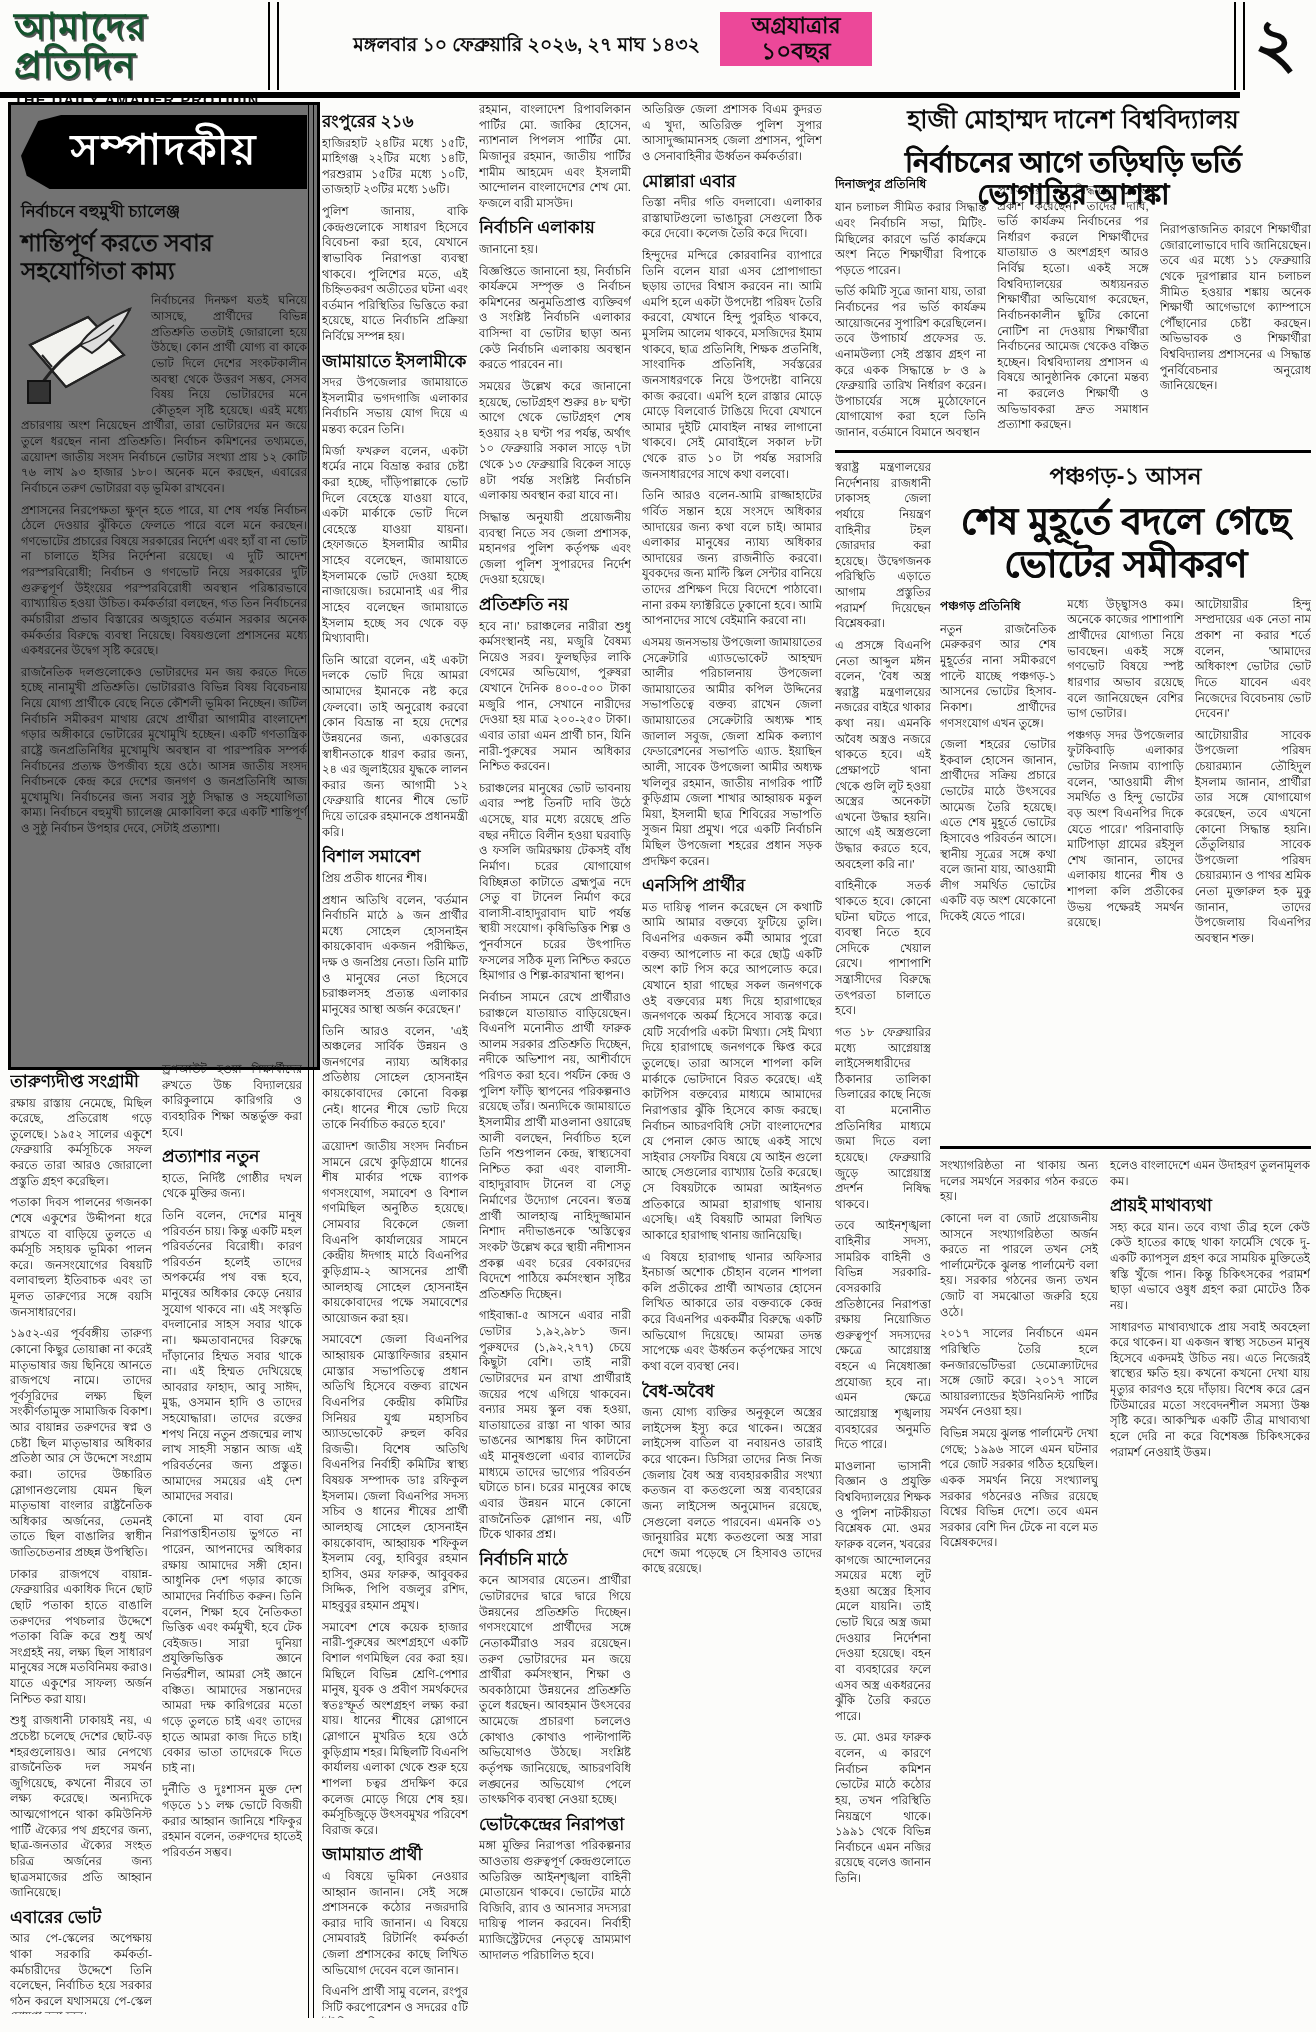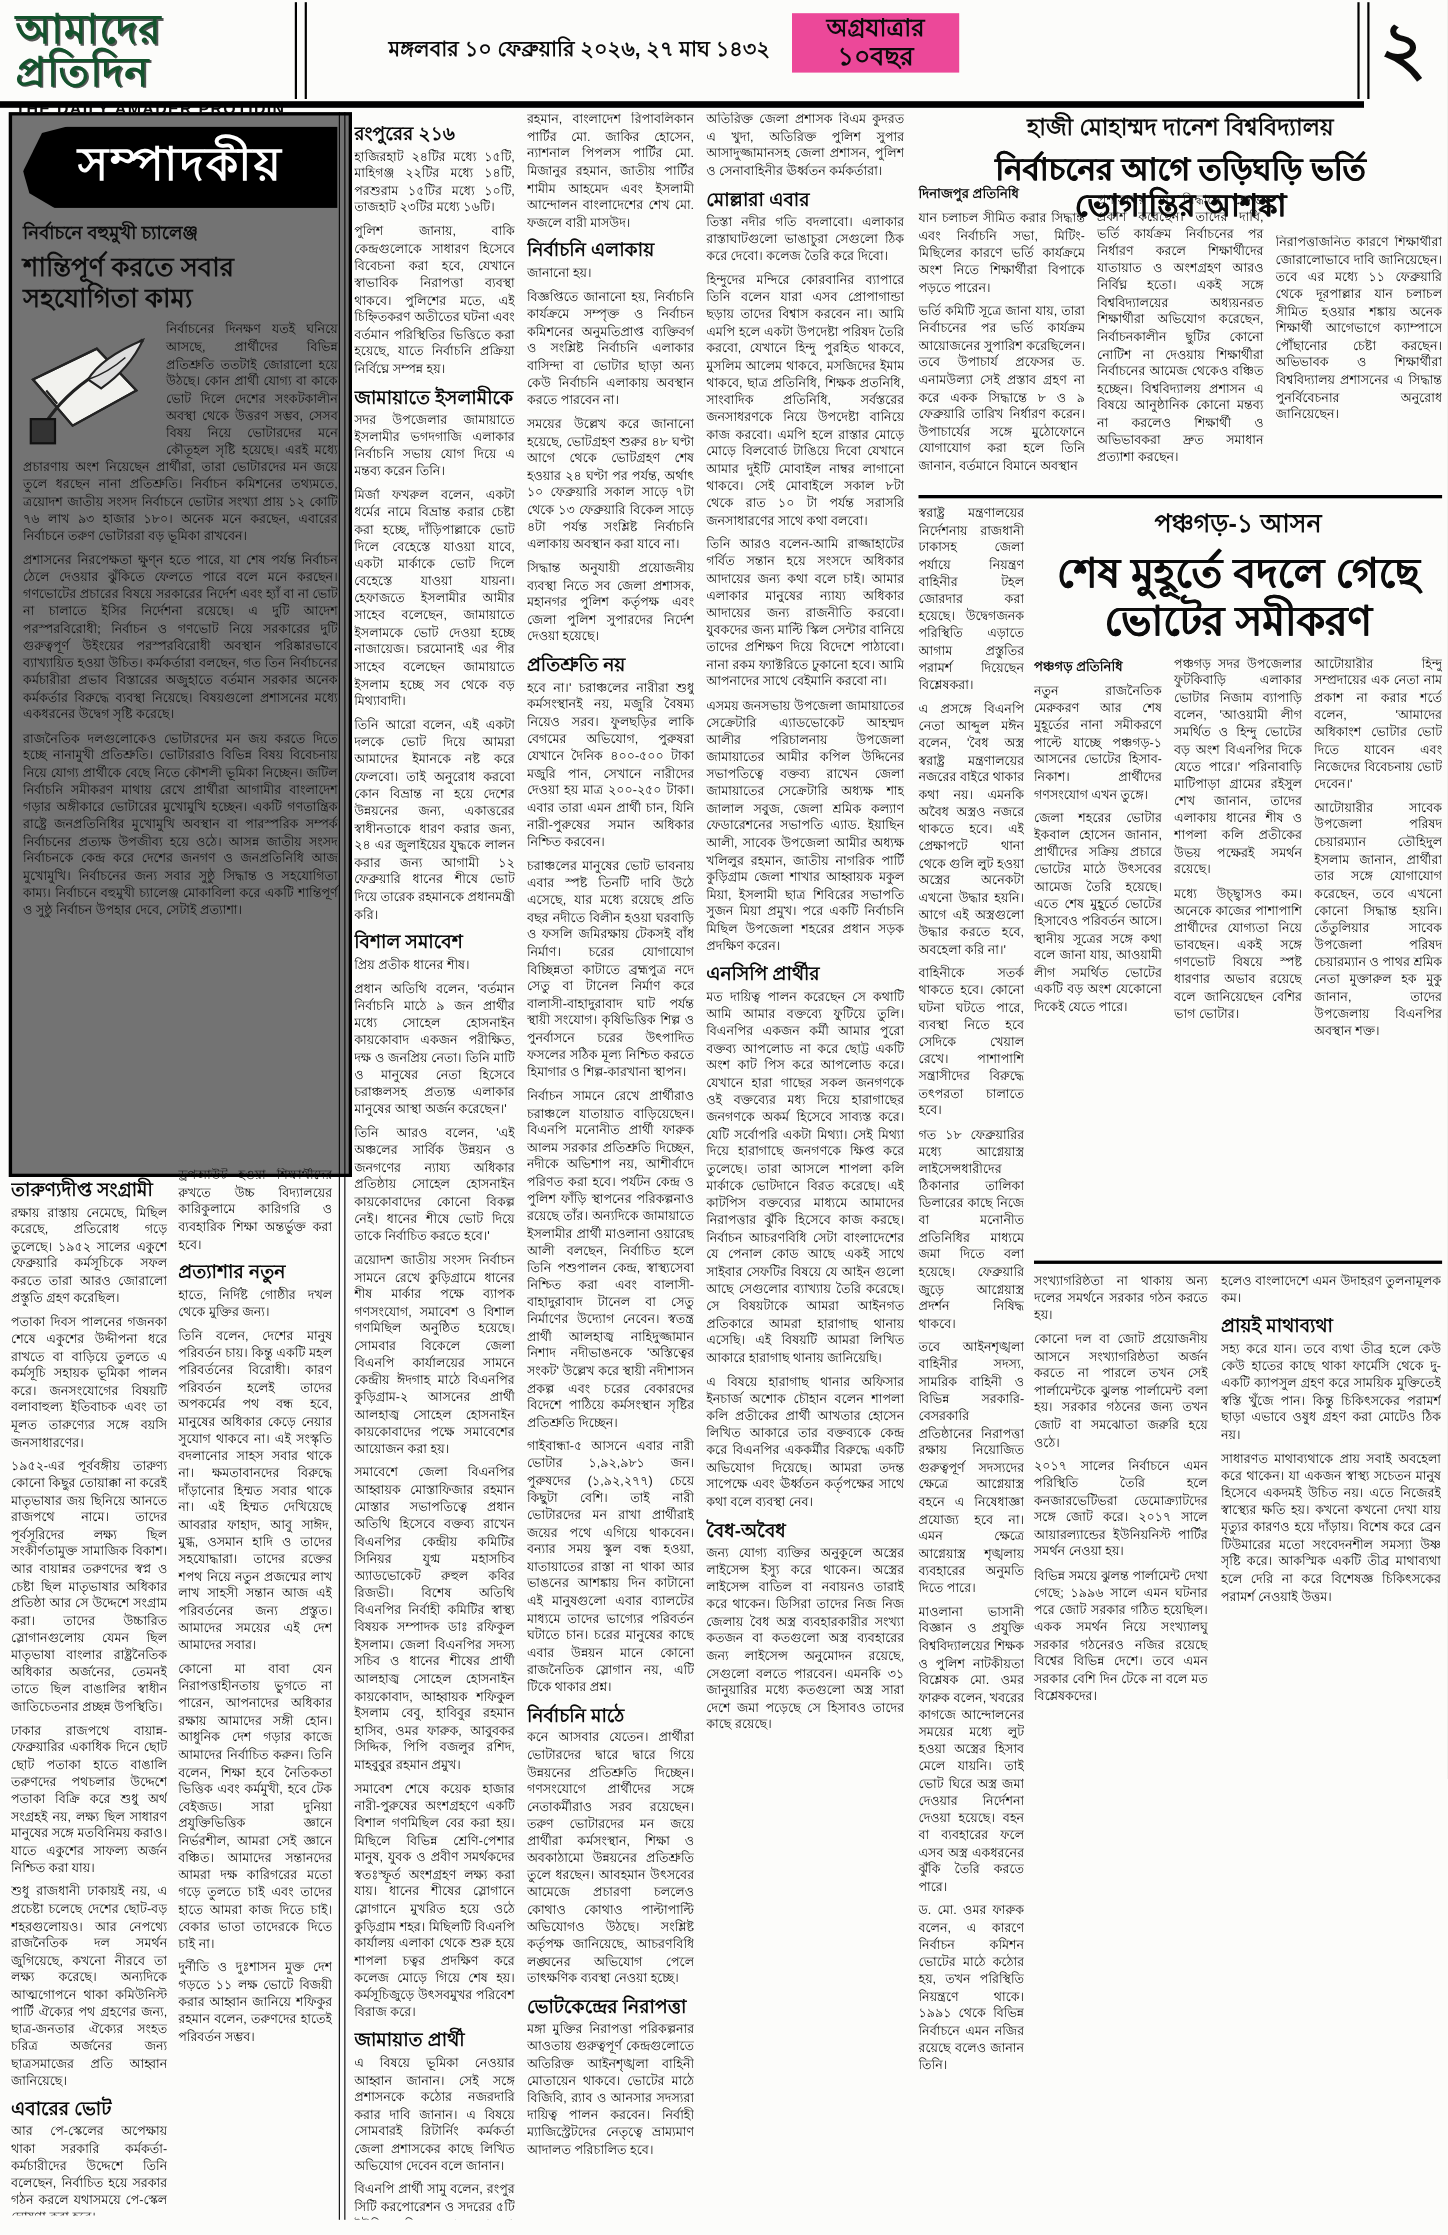--- a/index.html
+++ b/index.html
@@ -30,21 +30,21 @@
   
   .edbox{border:3.5px solid #000;padding:8px 10px;overflow:hidden;background:#737373;}
   .edbanner{position:relative;background:#000;color:#fff;height:74px;margin:2px 0 10px;
             display:flex;align-items:center;justify-content:center;
             clip-path:polygon(0 55%,6% 8%,14% 0,100% 0,100% 100%,10% 100%,2% 82%);}
   .edbanner span{font-size:42px;font-weight:900;letter-spacing:2px;}
   .ed-kicker{font-size:16.5px;font-weight:bold;margin:2px 0 4px;}
   .ed-headline{font-size:23.5px;font-weight:900;line-height:1.18;margin:0 0 8px;}
   .ed-illu{float:left;width:122px;height:118px;margin:2px 8px 4px 0;}
   
-  .kicker{font-size:21px;font-weight:900;text-align:center;margin:0 0 4px;}
+  .kicker{font-size:25px;font-weight:900;text-align:center;margin:0 0 4px;}
   .bighead{font-weight:900;text-align:center;line-height:1.16;text-shadow:0.6px 0 0 #000;}
   .univ-head{font-size:28px;}
   .pan-head{font-size:37px;}
   .bodycols{display:flex;gap:11px;}
   .bodycols>div{flex:1;overflow:hidden;}
 </style>
 </head>
 <body>
 
 <div class="page">
@@ -193,22 +193,22 @@
     <div class="kicker" style="font-size:23px;">পঞ্চগড়-১ আসন</div>
     <div class="bighead pan-head">শেষ মুহূর্তে বদলে গেছে</div>
     <div class="bighead pan-head" style="margin-bottom:10px;">ভোটের সমীকরণ</div>
     <div class="bodycols" style="height:498px;">
       <div class="flow">
           <div class="byline">পঞ্চগড় প্রতিনিধি</div>
           <p>নতুন রাজনৈতিক মেরুকরণ আর শেষ মুহূর্তের নানা সমীকরণে পাল্টে যাচ্ছে পঞ্চগড়-১ আসনের ভোটের হিসাব-নিকাশ। প্রার্থীদের গণসংযোগ এখন তুঙ্গে।</p>
           <p>জেলা শহরের ভোটার ইকবাল হোসেন জানান, প্রার্থীদের সক্রিয় প্রচারে ভোটের মাঠে উৎসবের আমেজ তৈরি হয়েছে। এতে শেষ মুহূর্তে ভোটের হিসাবেও পরিবর্তন আসে। স্থানীয় সূত্রের সঙ্গে কথা বলে জানা যায়, আওয়ামী লীগ সমর্থিত ভোটের একটি বড় অংশ যেকোনো দিকেই যেতে পারে।</p>
         </div>
       <div class="flow">
+          <p>মধ্যে উচ্ছ্বাসও কম। অনেকে কাজের পাশাপাশি প্রার্থীদের যোগ্যতা নিয়ে ভাবছেন। একই সঙ্গে গণভোট বিষয়ে স্পষ্ট ধারণার অভাব রয়েছে বলে জানিয়েছেন বেশির ভাগ ভোটার।</p>
           <p>পঞ্চগড় সদর উপজেলার ফুটকিবাড়ি এলাকার ভোটার নিজাম ব্যাপাড়ি বলেন, 'আওয়ামী লীগ সমর্থিত ও হিন্দু ভোটের বড় অংশ বিএনপির দিকে যেতে পারে।' পরিনাবাড়ি মাটিপাড়া গ্রামের রইসুল শেখ জানান, তাদের এলাকায় ধানের শীষ ও শাপলা কলি প্রতীকের উভয় পক্ষেরই সমর্থন রয়েছে।</p>
-          <p>মধ্যে উচ্ছ্বাসও কম। অনেকে কাজের পাশাপাশি প্রার্থীদের যোগ্যতা নিয়ে ভাবছেন। একই সঙ্গে গণভোট বিষয়ে স্পষ্ট ধারণার অভাব রয়েছে বলে জানিয়েছেন বেশির ভাগ ভোটার।</p>
         </div>
       <div class="flow">
           <p>আটোয়ারীর হিন্দু সম্প্রদায়ের এক নেতা নাম প্রকাশ না করার শর্তে বলেন, 'আমাদের অধিকাংশ ভোটার ভোট দিতে যাবেন এবং নিজেদের বিবেচনায় ভোট দেবেন।'</p>
           <p>আটোয়ারীর সাবেক উপজেলা পরিষদ চেয়ারম্যান তৌহিদুল ইসলাম জানান, প্রার্থীরা তার সঙ্গে যোগাযোগ করেছেন, তবে এখনো কোনো সিদ্ধান্ত হয়নি। তেঁতুলিয়ার সাবেক উপজেলা পরিষদ চেয়ারম্যান ও পাথর শ্রমিক নেতা মুক্তারুল হক মুকু জানান, তাদের উপজেলায় বিএনপির অবস্থান শক্ত।</p>
         </div>
     </div>
   </div>
 
   <div class="abs divider" style="left:940px;top:1146px;width:371px;"></div>
 

